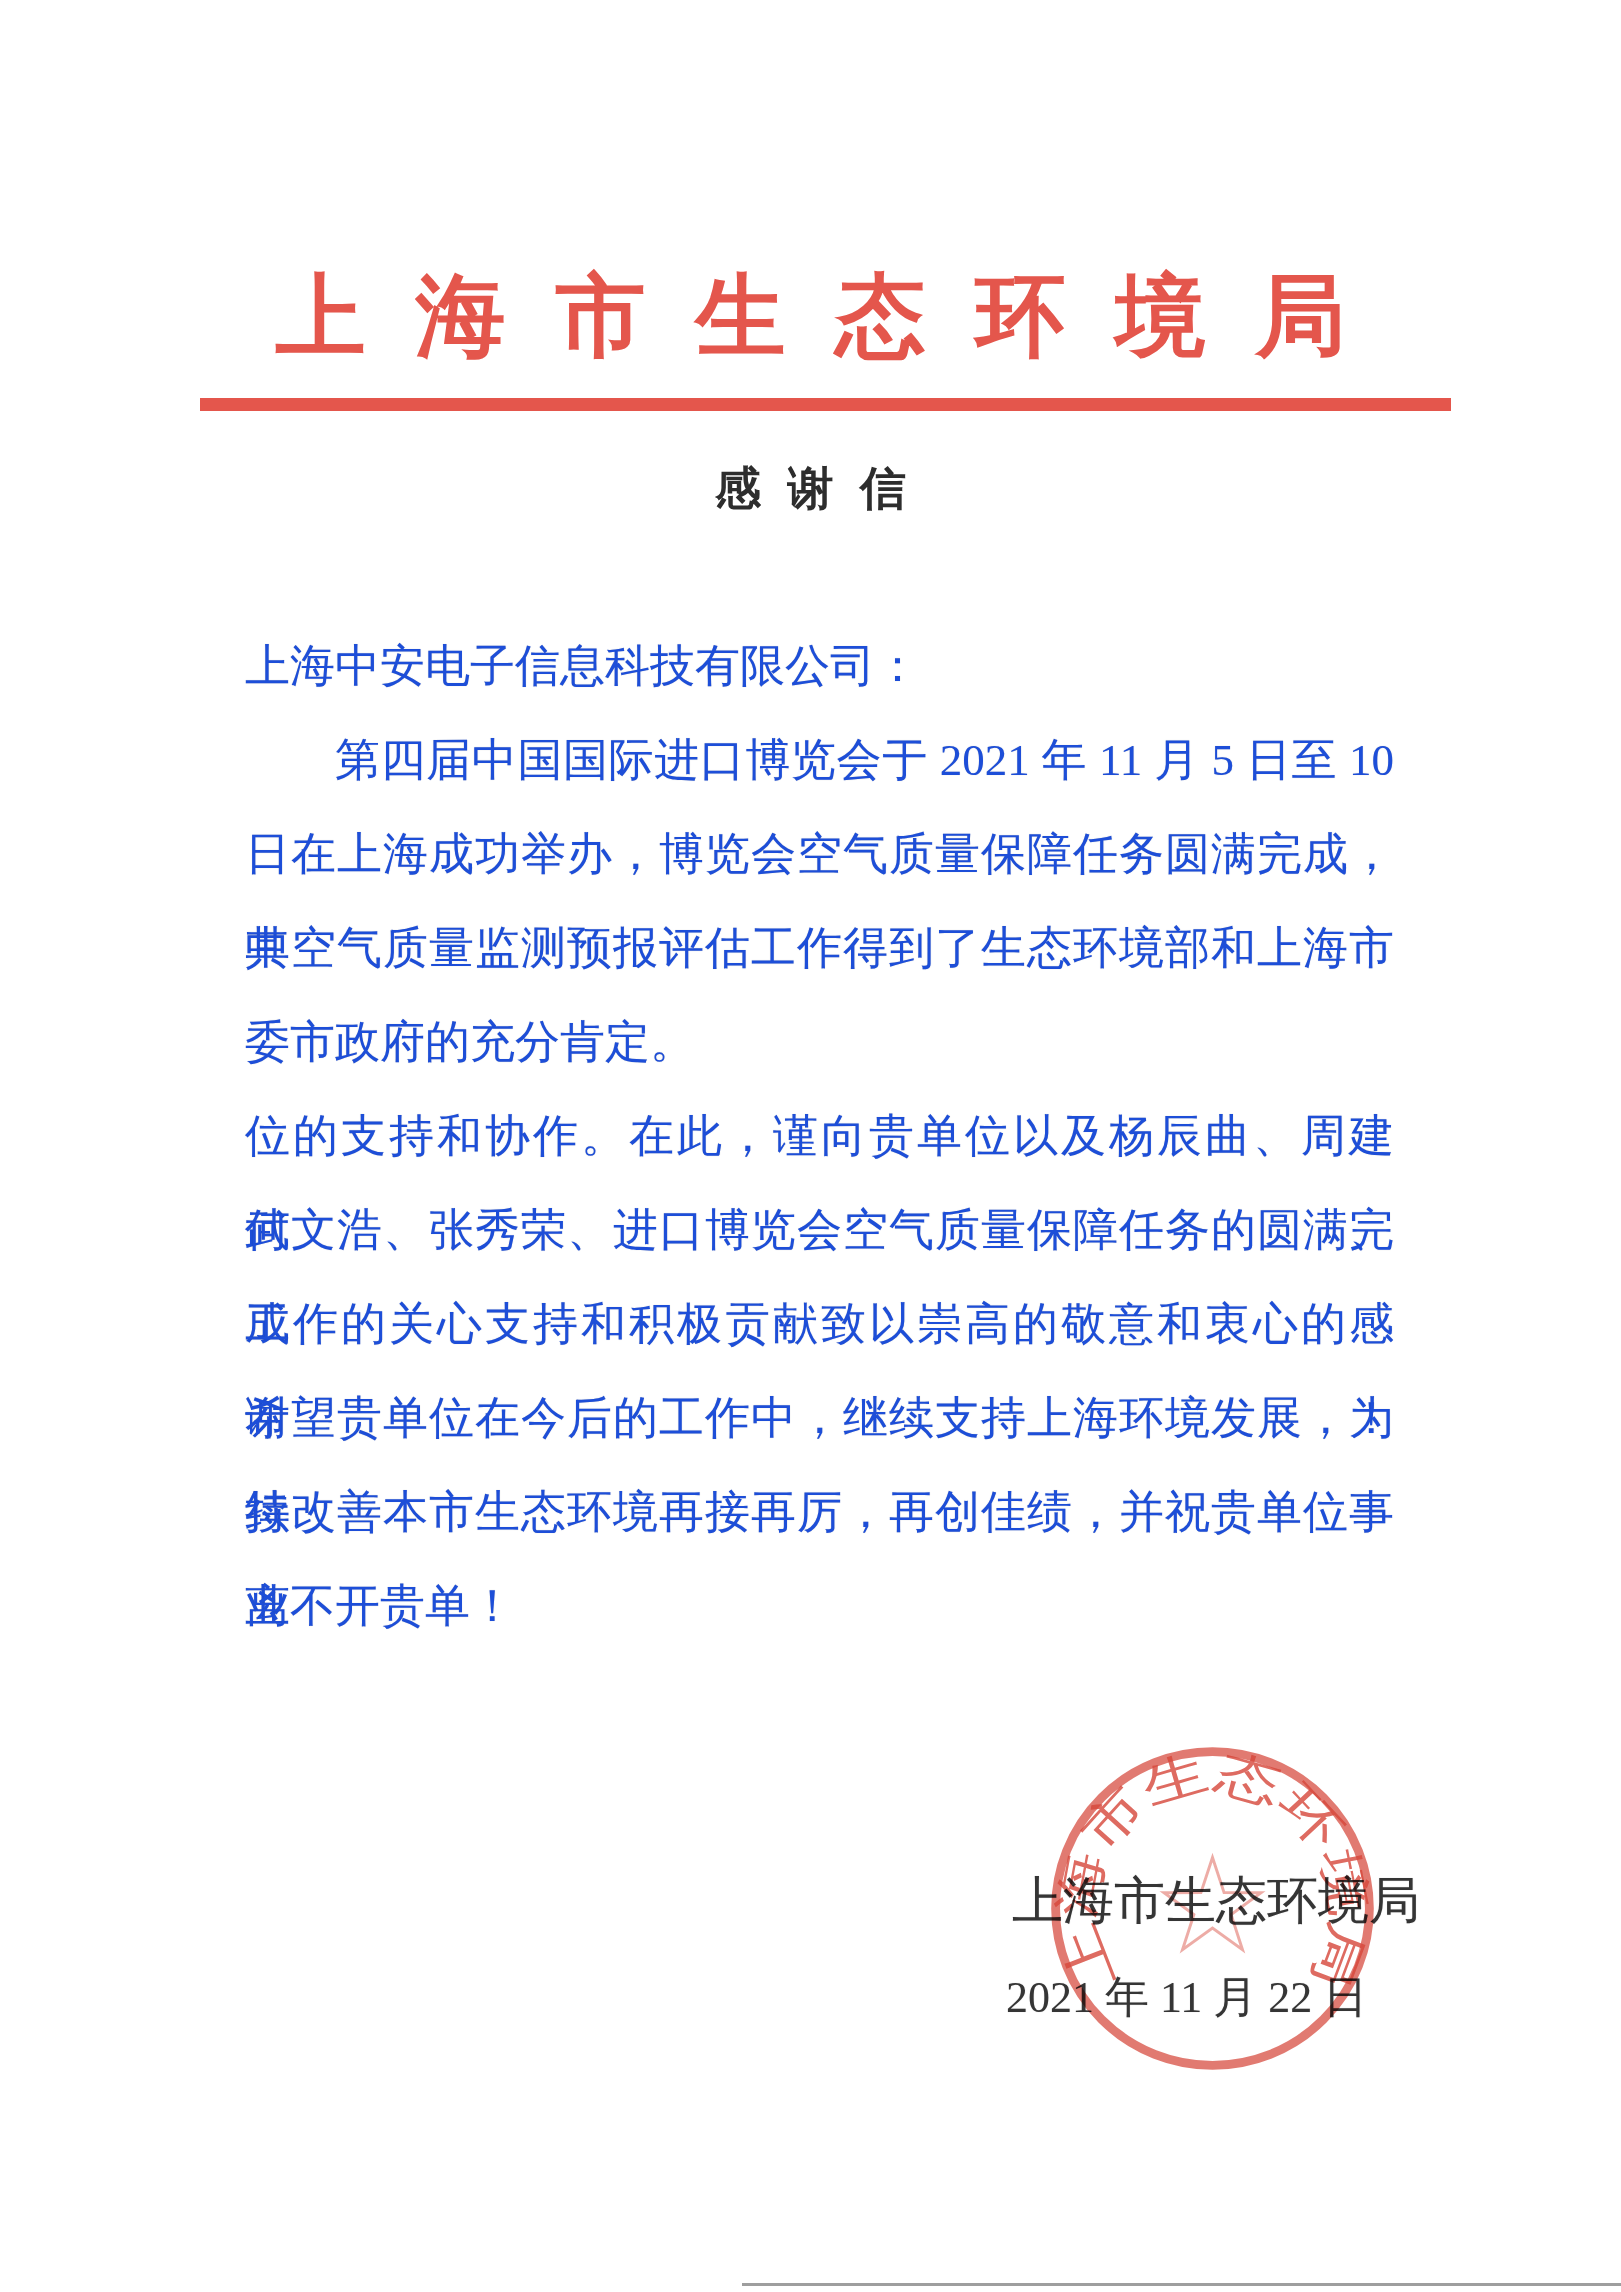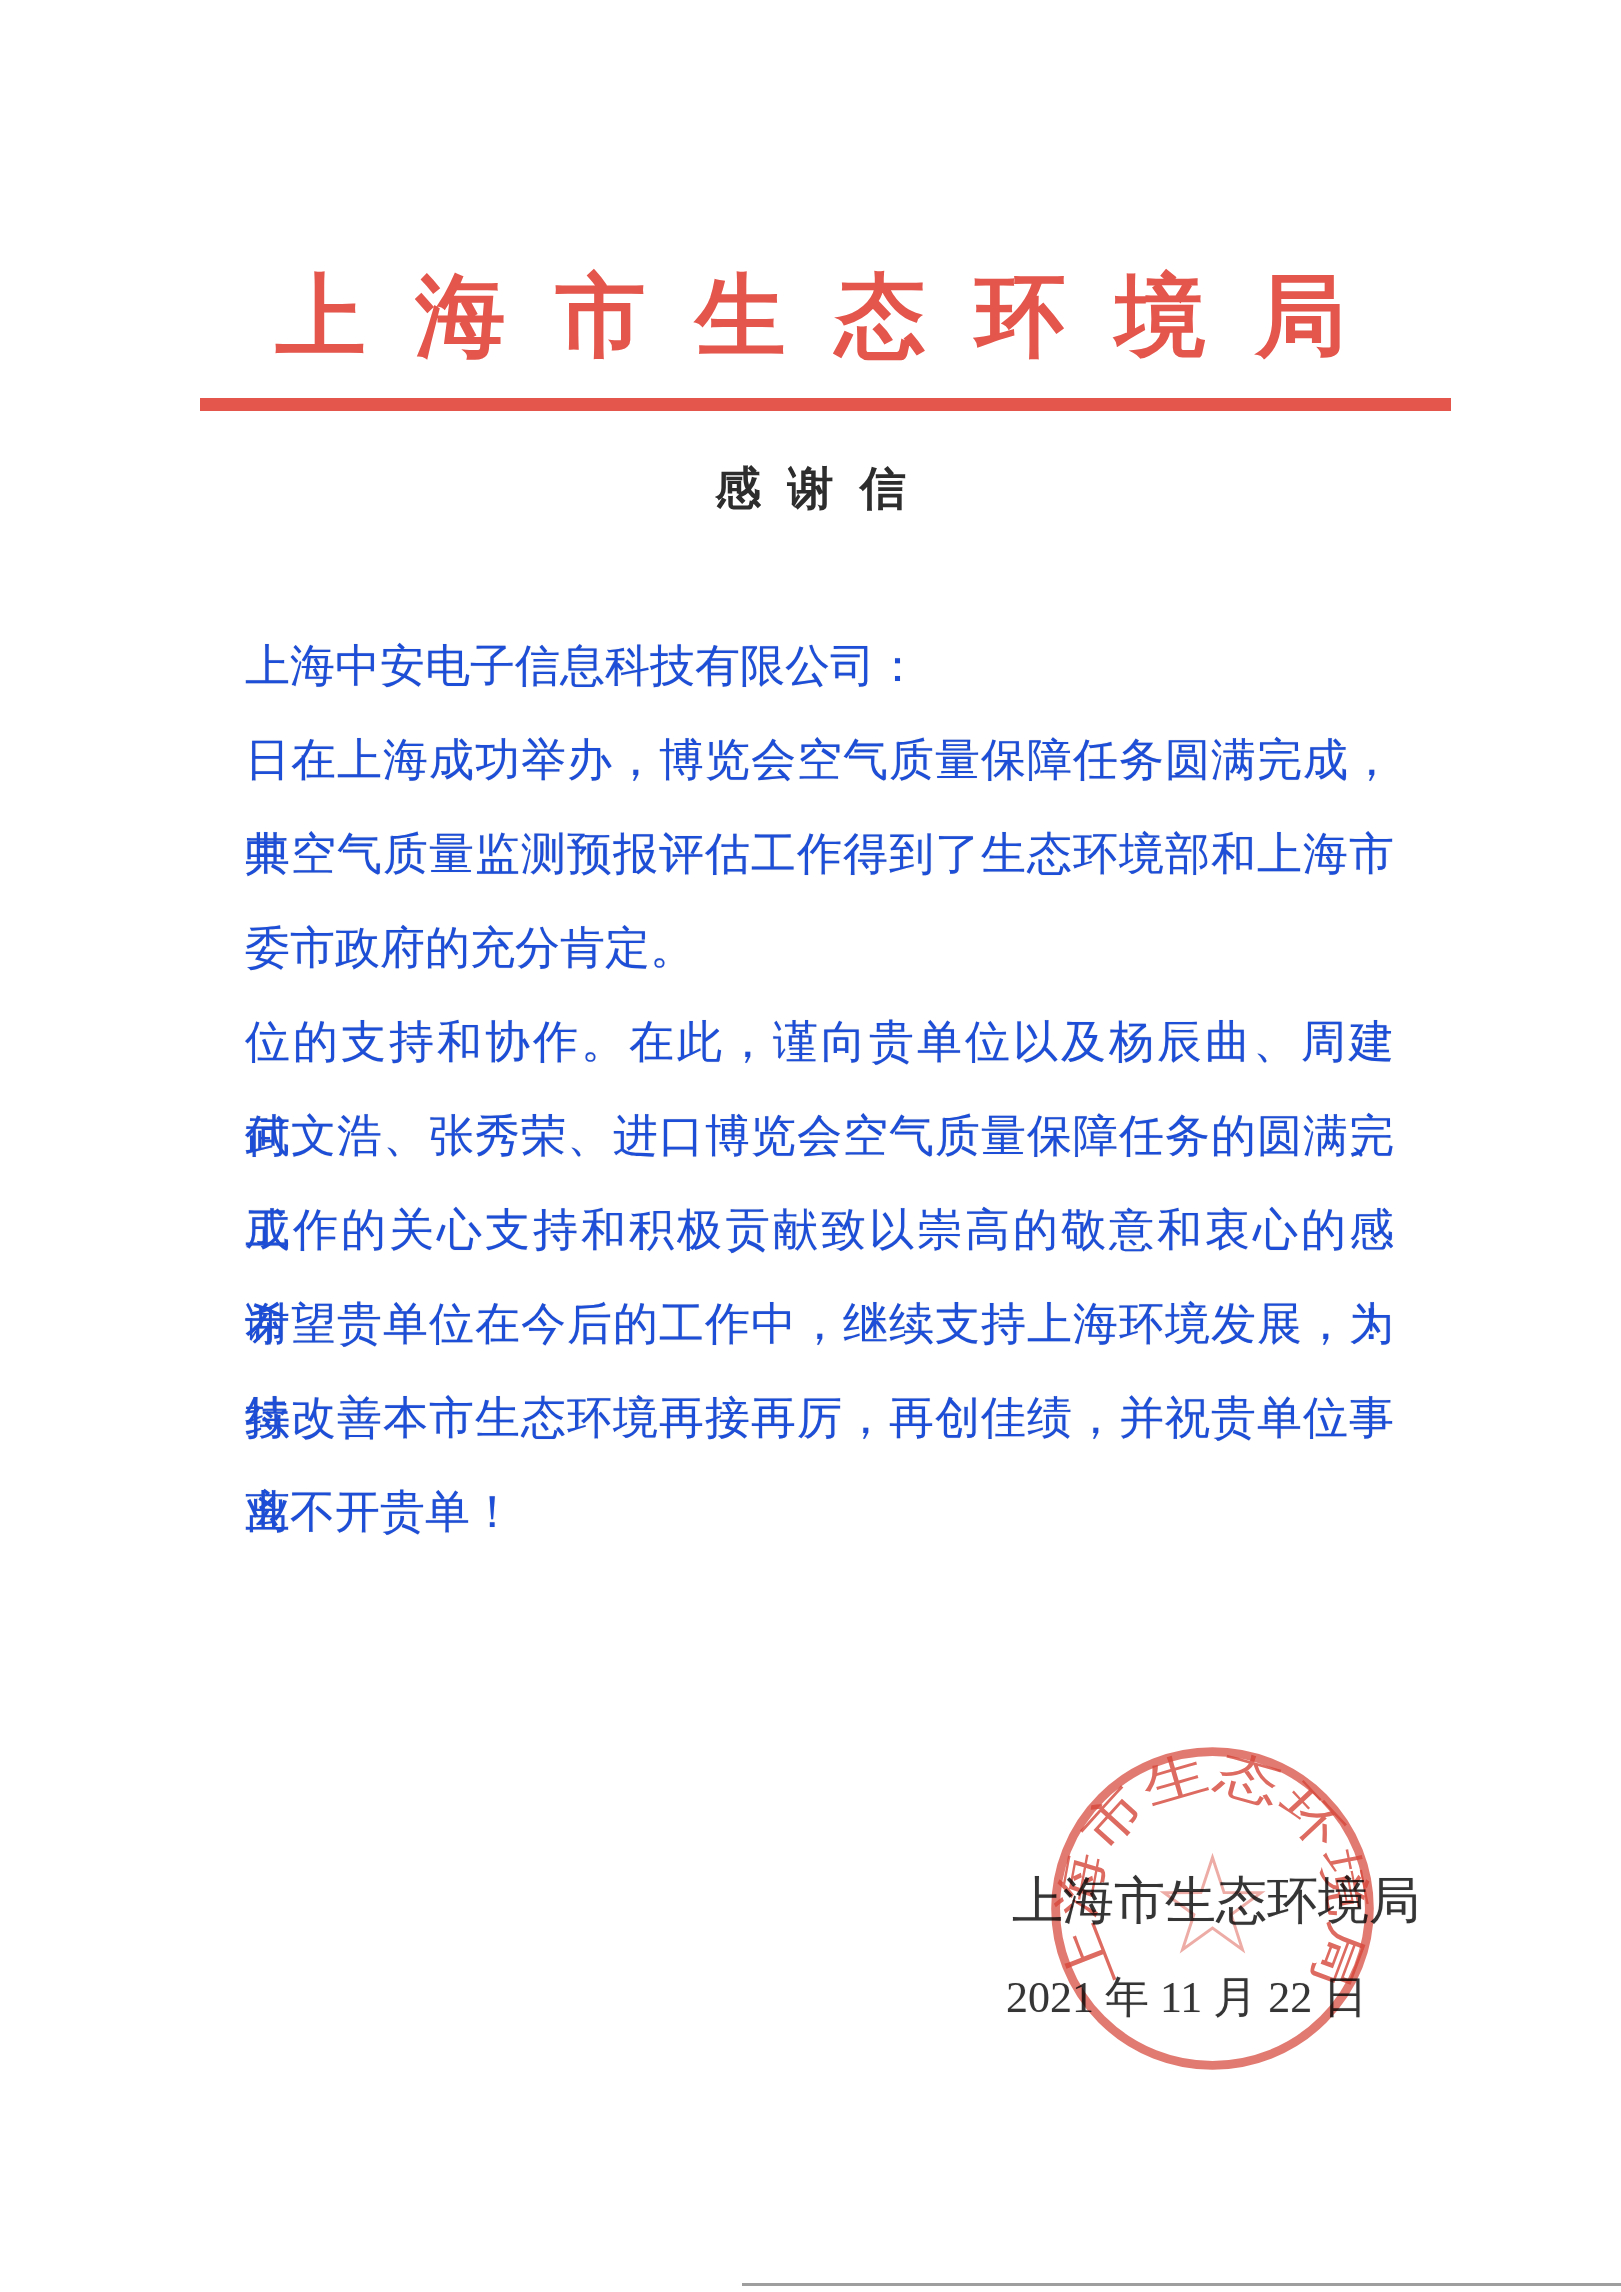--- a/index.html
+++ b/index.html
@@ -91,20 +91,21 @@
 <body>
 
 <div class="abs org-header">上海市生态环境局</div>
 
 <div class="abs red-rule"></div>
 
 <div class="abs doc-title">感谢信</div>
 
 <div class="abs letter-body">
   <div class="bline left">上海中安电子信息科技有限公司：</div>
+  <div class="bline j indent">第四届中国国际进口博览会于 2021 年 11 月 5 日至 10</div>
   <div class="bline j">日在上海成功举办，博览会空气质量保障任务圆满完成，其</div>
   <div class="bline j">中空气质量监测预报评估工作得到了生态环境部和上海市</div>
   <div class="bline left">委市政府的充分肯定。</div>
   <div class="bline j">位的支持和协作。在此，谨向贵单位以及杨辰曲、周建武、</div>
   <div class="bline j">何文浩、张秀荣、进口博览会空气质量保障任务的圆满完成</div>
   <div class="bline j">工作的关心支持和积极贡献致以崇高的敬意和衷心的感谢！</div>
   <div class="bline j">希望贵单位在今后的工作中，继续支持上海环境发展，为持</div>
   <div class="bline j">续改善本市生态环境再接再厉，再创佳绩，并祝贵单位事业</div>
   <div class="bline left">离不开贵单！</div>
 </div>

